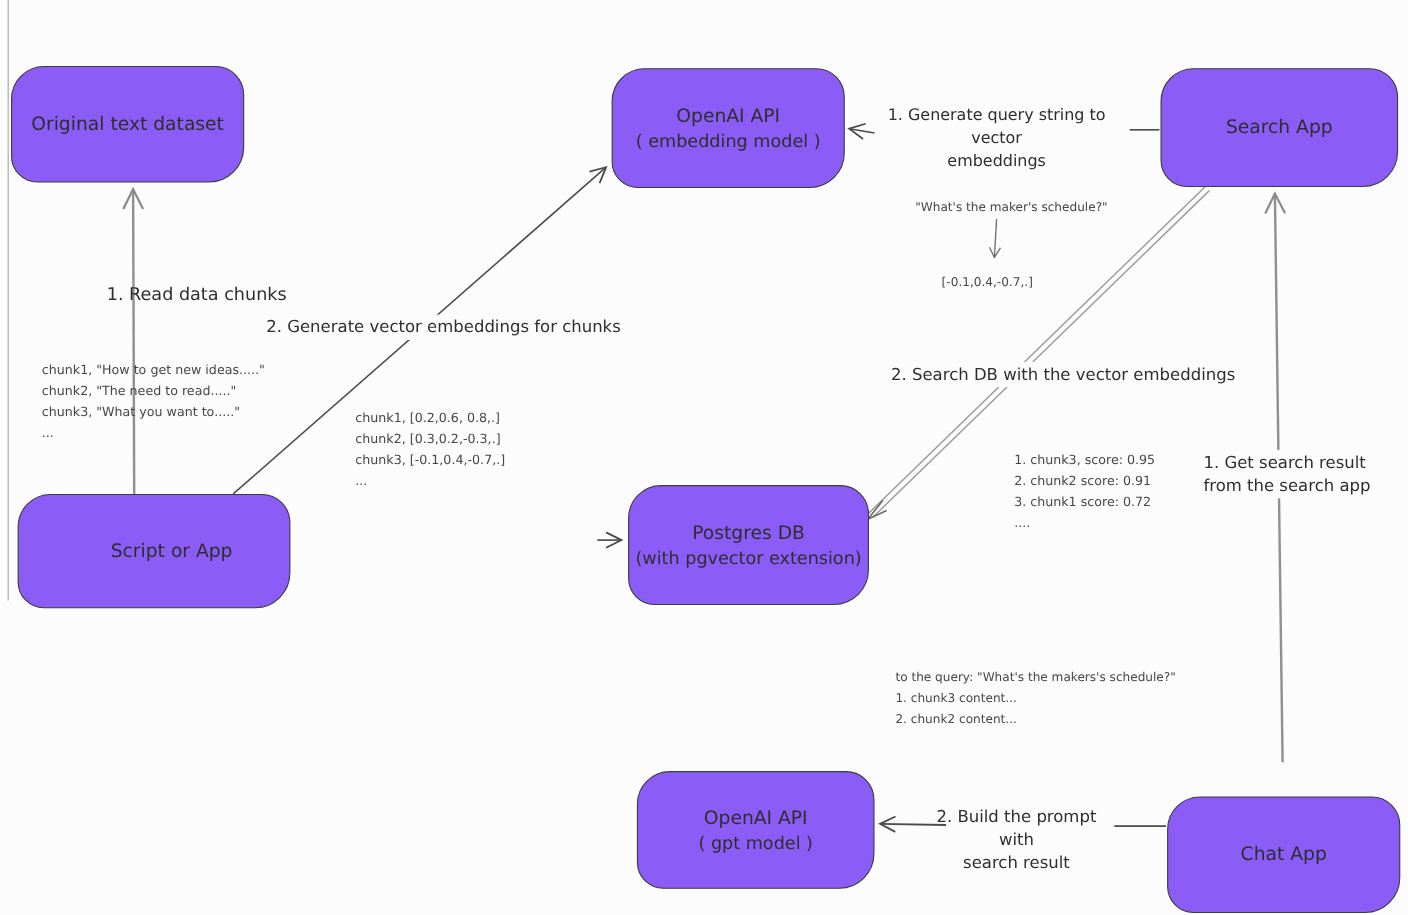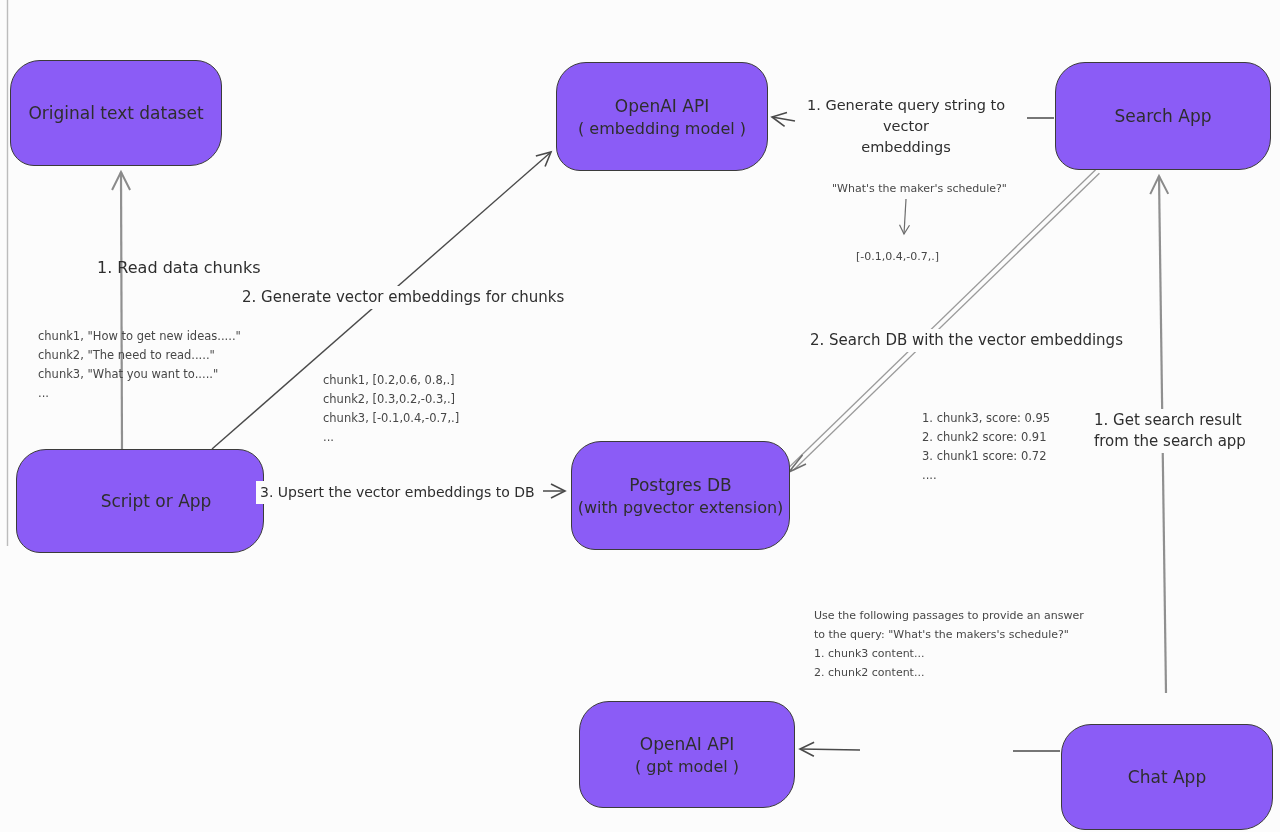--- a/index.html
+++ b/index.html
@@ -107,34 +107,37 @@
   </div>
 
   <div class="node" style="left:1061px;top:694px;width:210px;height:104px;margin-top:30px;">
     <div class="l1">Chat App</div>
   </div>
 
   <div class="edge-label" style="left:53px;top:257px;font-size:16px;margin-left:44px;">1. Read data chunks</div>
 
   <div class="edge-label masked" style="left:238px;top:286px;">2. Generate vector embeddings for chunks</div>
 
-  <div class="edge-label masked" style="left:256px;top:481px;font-size:14px;">3. Upsert the vector embeddings  to DB</div>
 
   <div class="edge-label center" style="left:786px;top:95px;width:240px;font-size:14.5px;">
     <div>1. Generate query string to vector</div>
     <div>embeddings</div>
   </div>
 
   <div class="edge-label masked" style="left:806px;top:329px;">2. Search DB with the vector embeddings</div>
 
   <div class="edge-label masked" style="left:1090px;top:409px;">
     <div>1. Get search result</div>
     <div>from the search app</div>
   </div>
 
+  <div class="edge-label center" style="left:836px;top:732px;width:176px;">
+    <div>2. Build the prompt with</div>
+    <div>search result</div>
+  </div>
 
   <div class="annotation" style="left:38px;top:327px;">
     <div>chunk1, "How to get new ideas....."</div>
     <div>chunk2, "The need to read....."</div>
     <div>chunk3, "What you want to....."</div>
     <div>...</div>
   </div>
 
   <div class="annotation" style="left:323px;top:371px;">
     <div>chunk1, [0.2,0.6, 0.8,.]</div>
@@ -148,19 +151,18 @@
   <div class="annotation" style="left:856px;top:247px;font-size:11px;">[-0.1,0.4,-0.7,.]</div>
 
   <div class="annotation" style="left:922px;top:409px;background:#fcfcfc;">
     <div>1. chunk3, score: 0.95</div>
     <div>2. chunk2 score: 0.91</div>
     <div>3. chunk1 score: 0.72</div>
     <div>....</div>
   </div>
 
   <div class="annotation" style="left:814px;top:606px;font-size:11px;">
-    <div>Use the following passages to provide an answer</div>
     <div>to the query: "What's the makers's schedule?"</div>
     <div>1. chunk3 content...</div>
     <div>2. chunk2 content...</div>
   </div>
 
 </div>
 
 </body></html>

